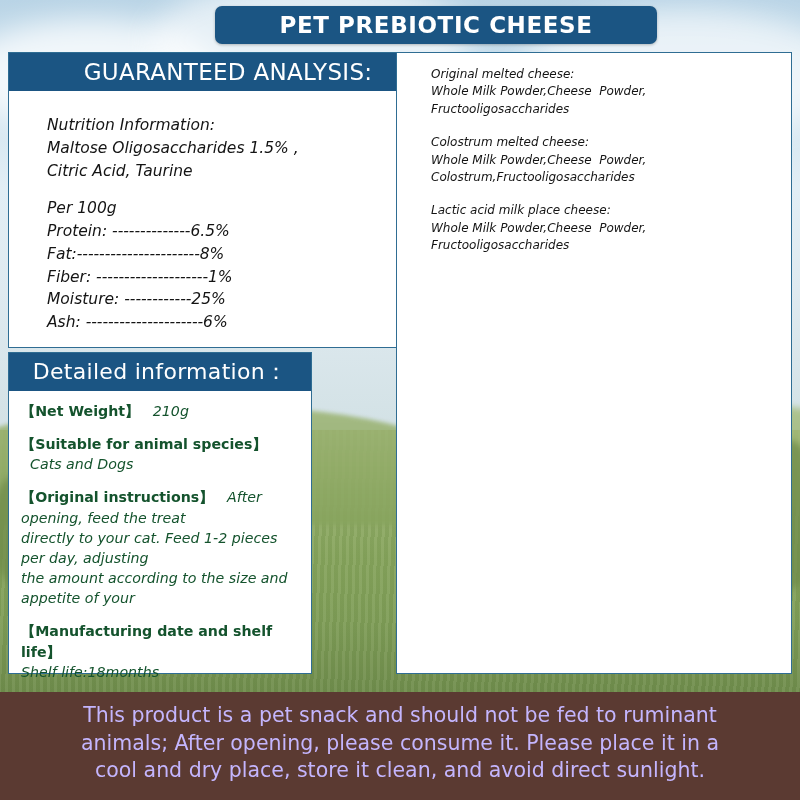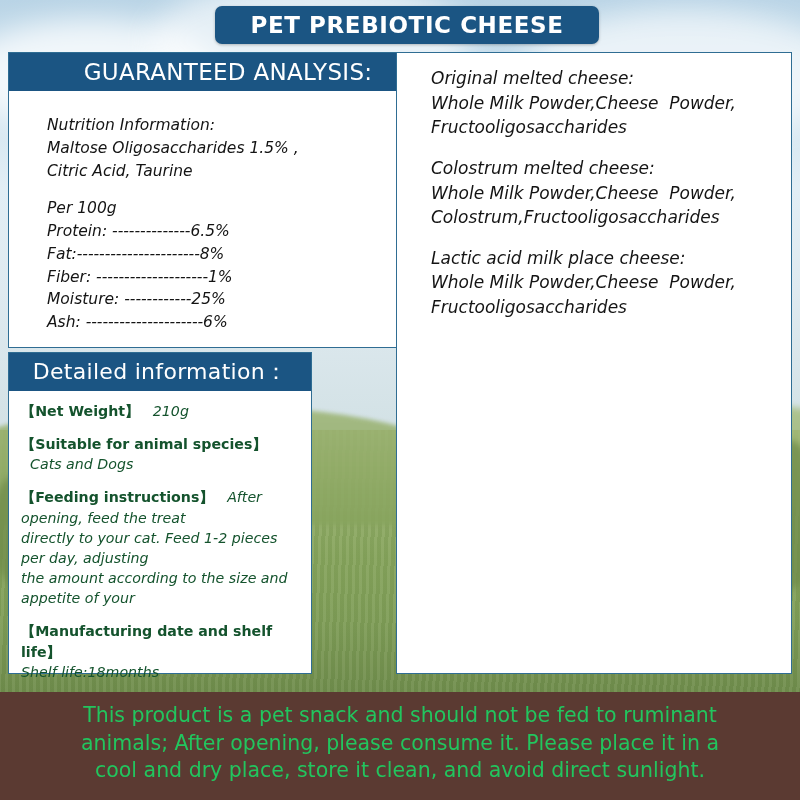--- a/index.html
+++ b/index.html
@@ -26,21 +26,21 @@
   .bg-hill{position:absolute;left:-60px;top:405px;width:520px;height:120px;border-radius:50% 50% 0 0;
     background:linear-gradient(180deg,#9db473,#87a45d);filter:blur(2px);opacity:.85;}
   .bg-hill2{position:absolute;left:420px;top:398px;width:480px;height:110px;border-radius:50% 50% 0 0;
     background:linear-gradient(180deg,#a6bd7c,#8faa63);filter:blur(3px);opacity:.8;}
   .bg-tree{position:absolute;background:#6e8a49;border-radius:50%;filter:blur(3px);opacity:.7;}
   .t1{left:-10px;top:470px;width:70px;height:120px;}
   .t2{left:752px;top:440px;width:70px;height:150px;}
 
   
   .title-pill{
-    position:absolute;left:215px;top:6px;width:384px;height:38px;
+    position:absolute;left:215px;top:6px;width:442px;height:38px;
     background:#1b5583;border-radius:7px;
     display:flex;align-items:center;justify-content:center;
     box-shadow:0 1px 3px rgba(0,0,0,.25);
   }
   .title-pill span{
     color:#ffffff;font-size:23px;font-weight:bold;letter-spacing:.6px;
     font-family:"DejaVu Sans","Liberation Sans",sans-serif;
   }
 
   
@@ -52,31 +52,31 @@
   .p-left{left:8px;top:52px;width:440px;height:296px;}
   .p-left2{left:8px;top:352px;width:304px;height:322px;}
   .p-right{left:396px;top:52px;width:396px;height:622px;}
 
   .ga-body{padding:23px 10px 0 38px;}
   .ga-body .ln{font-style:italic;font-size:15.5px;line-height:1.47;color:#141414;white-space:pre;}
   .ga-gap{height:15px;}
 
   .ing-body{padding:13px 12px 0 34px;}
   .ing-block{margin-bottom:16px;}
-  .ing-body .ln{font-style:italic;font-size:17px;line-height:1.45;color:#141414;white-space:pre;}
+  .ing-body .ln{font-style:italic;font-size:12px;line-height:1.45;color:#141414;white-space:pre;}
 
   .di-body{padding:10px 12px 0 12px;}
   .di-body .blk{margin-bottom:13px;}
   .di-body .ln{font-style:italic;font-size:14.2px;line-height:1.42;color:#14532d;}
   .brk{font-style:normal;font-weight:bold;}
 
   
   .warn{position:absolute;left:0;top:692px;width:800px;height:108px;background:#5b3a32;}
   .warn .wtxt{
-    color:#22c55e;font-size:20.5px;line-height:1.35;text-align:center;
+    color:#c4b5fd;font-size:20.5px;line-height:1.35;text-align:center;
     padding:10px 26px 0 26px;font-family:"DejaVu Sans","Liberation Sans",sans-serif;
   }
 </style>
 </head>
 <body>
 
 <div class="stage">
 
   <div class="bg-sky"></div>
   <div class="bg-cloud c1"></div>
@@ -124,21 +124,21 @@
         </div>
       </div>
       <div class="blk">
         <div class="ln">
           <span class="brk">【Suitable for animal species】</span>
           &nbsp;&nbsp;<span>Cats and Dogs</span>
         </div>
       </div>
       <div class="blk">
         <div class="ln">
-          <span class="brk">【Feeding instructions】</span>
+          <span class="brk">【Original instructions】</span>
           &nbsp;&nbsp;<span>After opening, feed the treat</span>
         </div>
         <div class="ln">directly to your cat. Feed 1-2 pieces per day, adjusting</div>
         <div class="ln">the amount according to the size and appetite of your</div>
       </div>
       <div class="blk">
         <div class="ln"><span class="brk">【Manufacturing date and shelf life】</span></div>
         <div class="ln">Shelf life:18months</div>
       </div>
     </div>

